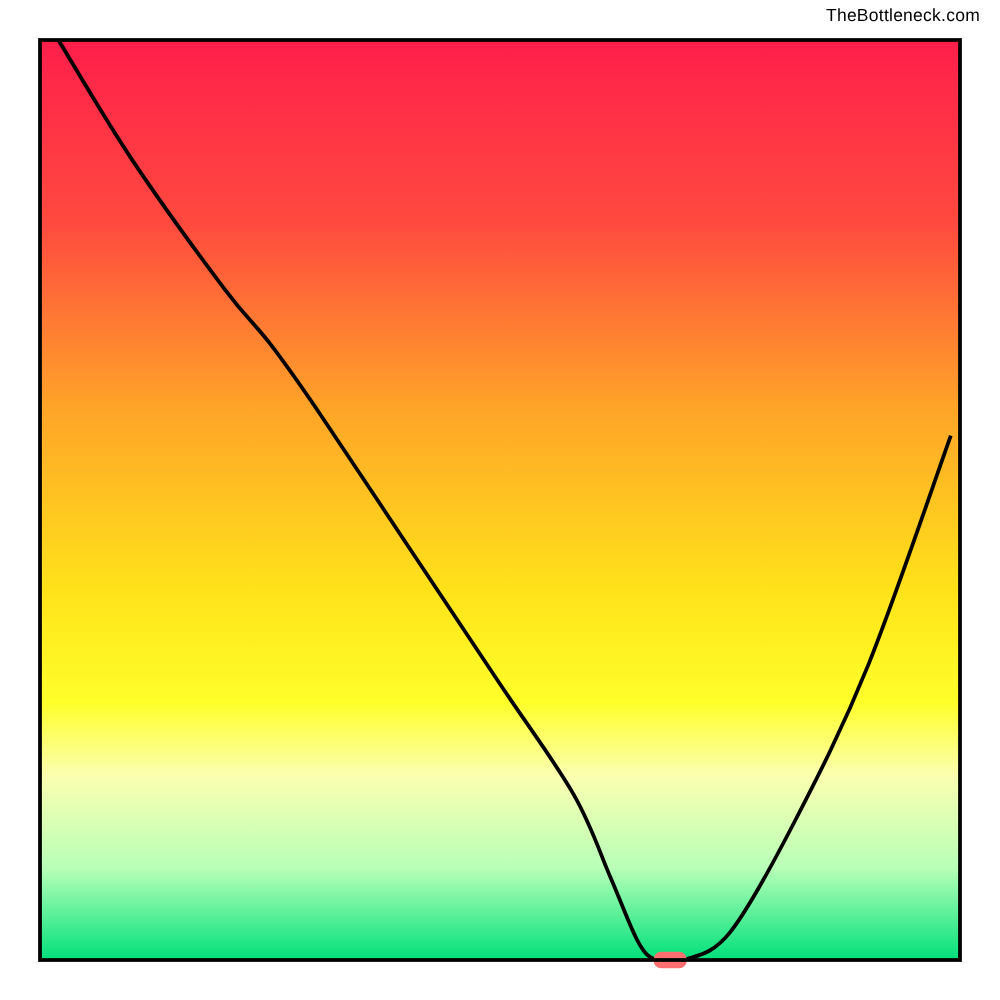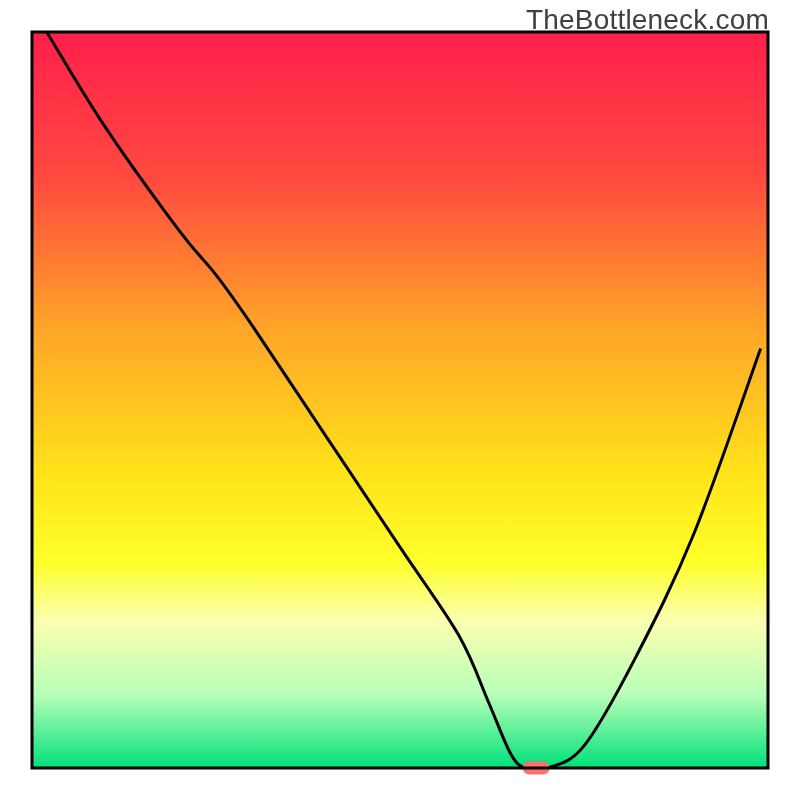--- a/index.html
+++ b/index.html
@@ -11,24 +11,24 @@
     background: #ffffff;
   }
   .chart-wrap {
     position: relative;
     width: 800px;
     height: 800px;
   }
   .watermark {
     position: absolute;
     top: 4px;
-    right: 31px;
+    right: 16px;
     font-family: Arial, Helvetica, sans-serif;
-    font-size: 28px;
-    color: #404040;
+    font-size: 14px;
+    color: #000000;
     letter-spacing: 0.2px;
     z-index: 10;
     user-select: none;
   }
   svg {
     display: block;
   }
 </style>
 </head>
 <body>

